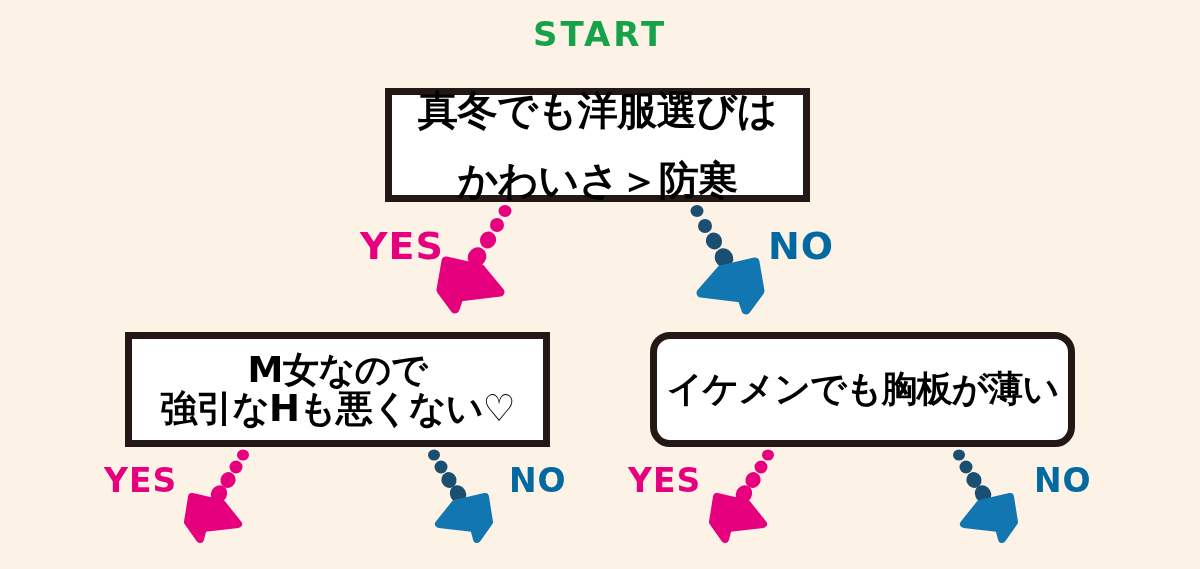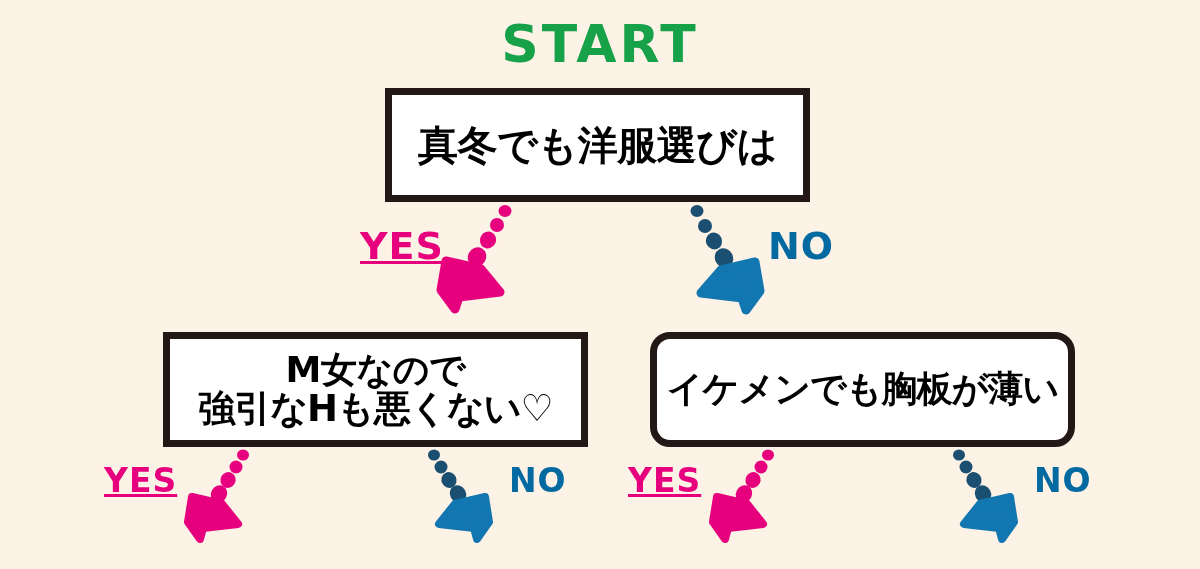--- a/index.html
+++ b/index.html
@@ -48,21 +48,20 @@
     height: 114px;
     gap: 28px;
   }
   #box-start .line { font-size: 40px; }
 
   #box-left {
     left: 125px;
     top: 332px;
     width: 425px;
     height: 115px;
-    margin-left: 38px;
   }
   #box-left .line { font-size: 36px; }
   #box-left .line.l2 { font-size: 37px; letter-spacing: -1px; text-align: right; }
 
   #box-right {
     left: 650px;
     top: 332px;
     width: 425px;
     height: 115px;
     border-radius: 20px;
@@ -70,35 +69,35 @@
   #box-right .line { font-size: 36px; letter-spacing: -1px; }
 
   
   #start-caption {
     position: absolute;
     left: 470px;
     top: 14px;
     width: 260px;
     text-align: center;
     font-family: "DejaVu Sans", "Liberation Sans", sans-serif;
-    font-size: 52px;
+    font-size: 34px;
     font-weight: 700;
     letter-spacing: 3px;
     color: #17a24a;
   }
 
   
   .branch-label {
     position: absolute;
     font-family: "DejaVu Sans", "Liberation Sans", sans-serif;
     font-weight: 600;
     letter-spacing: 1px;
     white-space: nowrap;
   }
-  .branch-label.yes { color: #e6007e; text-decoration: underline; }
+  .branch-label.yes { color: #e6007e; }
   .branch-label.no  { color: #0369a1; }
 
   #label-yes-1 { left: 360px; top: 224px; font-size: 38px; }
   #label-no-1  { left: 768px; top: 224px; font-size: 38px; }
   #label-yes-2 { left: 104px; top: 461px; font-size: 33px; }
   #label-no-2  { left: 509px; top: 461px; font-size: 33px; }
   #label-yes-3 { left: 628px; top: 461px; font-size: 33px; }
   #label-no-3  { left: 1034px; top: 461px; font-size: 33px; }
 
   
@@ -164,20 +163,21 @@
       <ellipse cx="959" cy="455" rx="6" ry="5.5" fill="#1b4f72"></ellipse>
       <ellipse cx="966" cy="467" rx="6.5" ry="6.5" fill="#1b4f72"></ellipse>
       <ellipse cx="974" cy="480" rx="7.5" ry="8" fill="#1b4f72" transform="rotate(-28 974 480)"></ellipse>
       <ellipse cx="983" cy="494" rx="8" ry="9" fill="#1b4f72" transform="rotate(-28 983 494)"></ellipse>
       <path d="M 1010 497 L 980 504 L 964 524 L 999 528 L 1002 539 L 1014 522 Z" fill="#1277b0" stroke="#1277b0" stroke-width="8" stroke-linejoin="round"></path>
     </g>
   </svg>
 
   <div class="flow-box" id="box-start">
     <div class="line l1">真冬でも洋服選びは</div>
+    <div class="line l2">かわいさ＞防寒</div>
   </div>
 
   <div class="flow-box" id="box-left">
     <div class="line l1">M女なので</div>
     <div class="line l2">強引なHも悪くない♡</div>
   </div>
 
   <div class="flow-box" id="box-right">
     <div class="line l1">イケメンでも胸板が薄い</div>
   </div>

